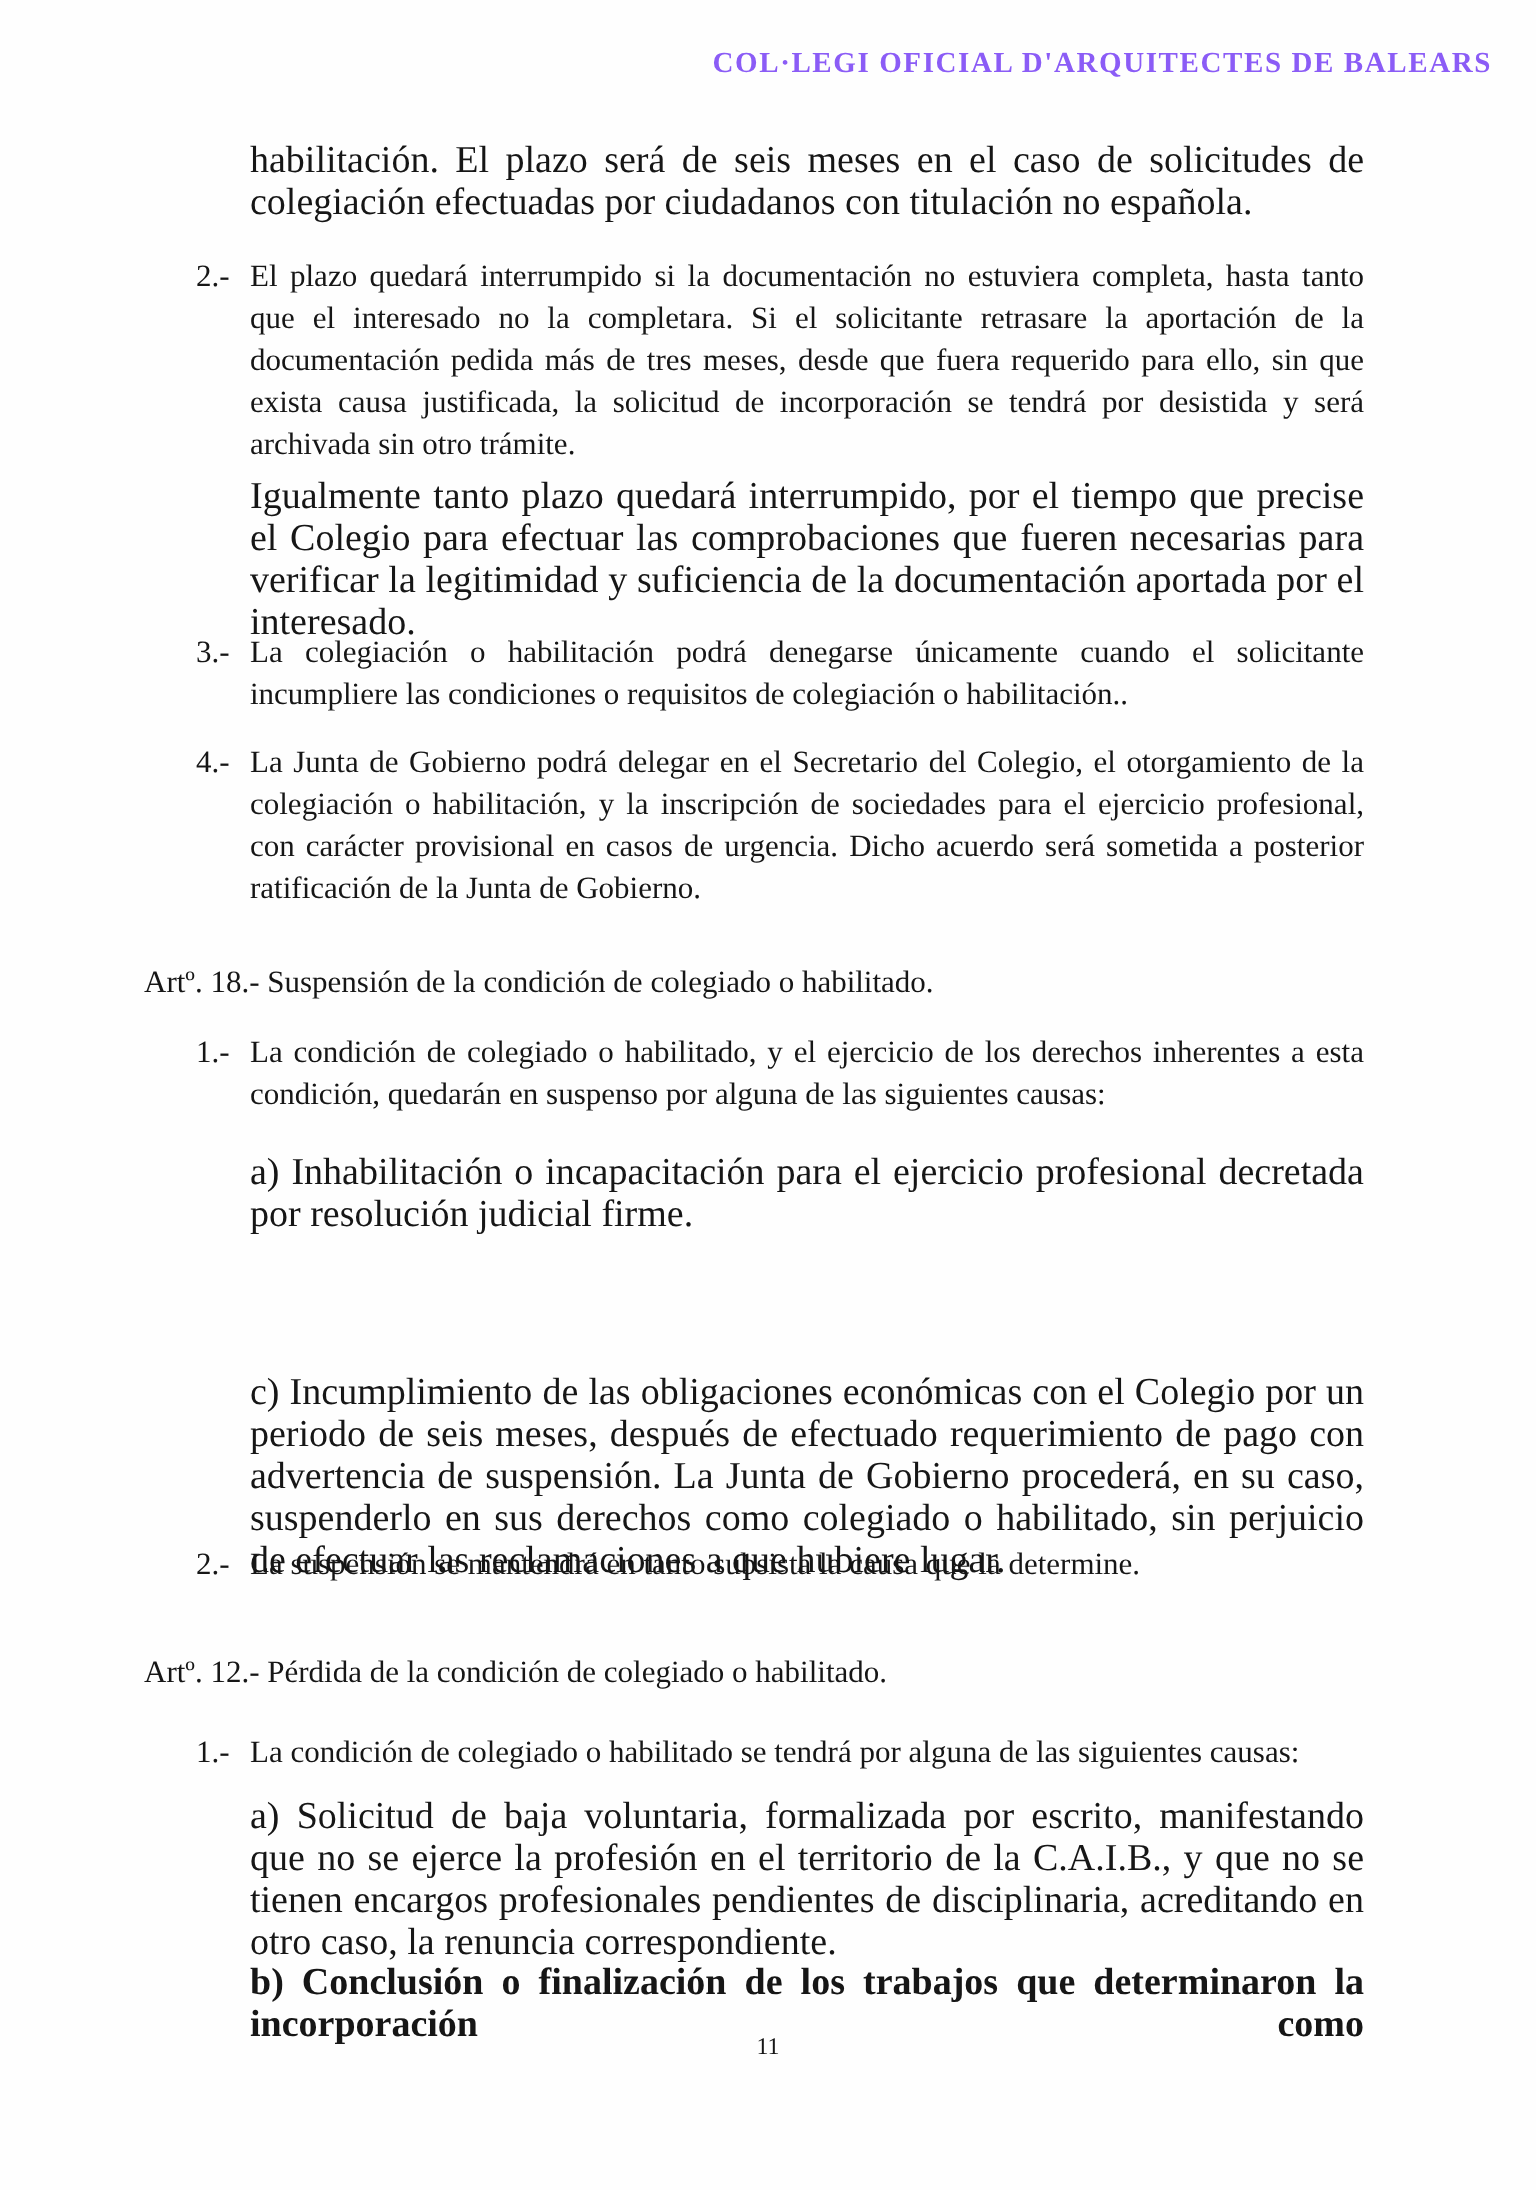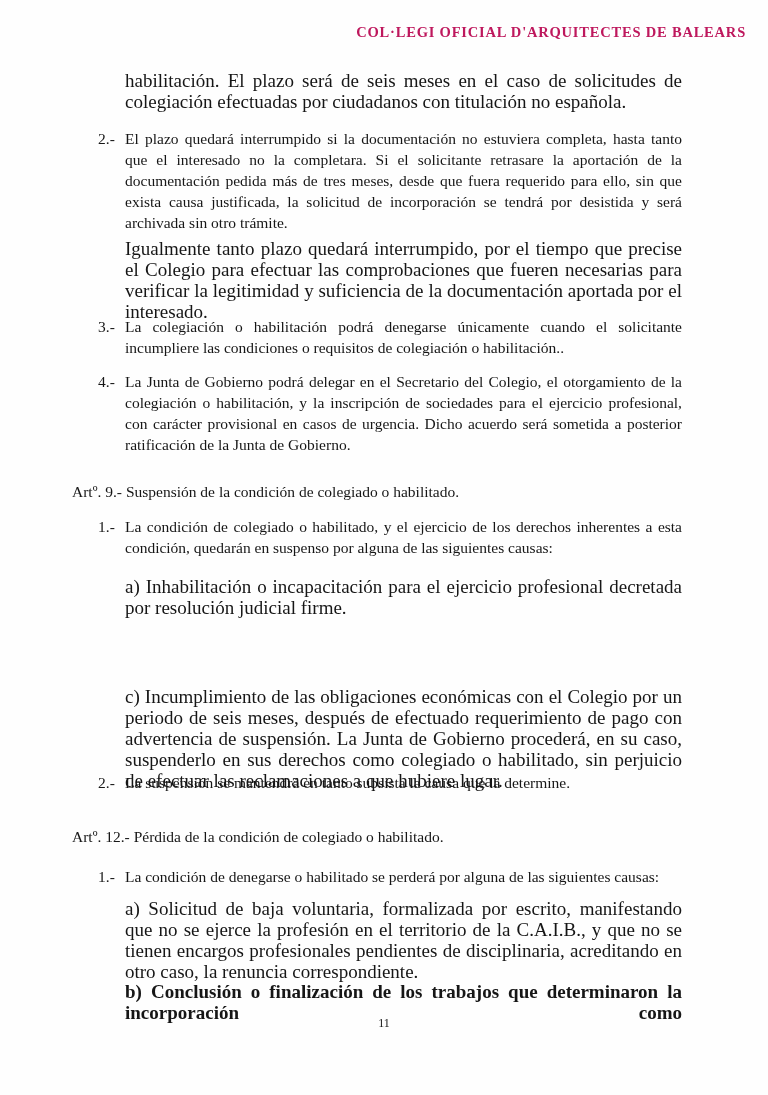--- a/index.html
+++ b/index.html
@@ -16,21 +16,21 @@
     color: #161616;
     overflow: hidden;
   }
   .scan-header {
     position: absolute;
     top: 24px;
     right: 22px;
     font-size: 14.5px;
     font-weight: 700;
     letter-spacing: 0.8px;
-    color: #be185d;
+    color: #8b5cf6;
     white-space: nowrap;
   }
   .para {
     position: absolute;
     left: 125px;
     width: 557px;
     margin: 0;
     font-size: 19px;
     line-height: 21px;
     text-align: justify;
@@ -92,42 +92,42 @@
   <div class="numbered" style="top:316px">
     <span class="num">3.-</span>
     <span class="txt">La colegiación o habilitación podrá denegarse únicamente cuando el solicitante incumpliere las condiciones o requisitos de colegiación o habilitación..</span>
   </div>
 
   <div class="numbered" style="top:371px">
     <span class="num">4.-</span>
     <span class="txt">La Junta de Gobierno podrá delegar en el Secretario del Colegio, el otorgamiento de la colegiación o habilitación, y la inscripción de sociedades para el ejercicio profesional, con carácter provisional en casos de urgencia. Dicho acuerdo será sometida a posterior ratificación de la Junta de Gobierno.</span>
   </div>
 
-  <p class="heading" style="top:481px">Artº. 9.- Suspensión de la condición de colegiado o habilitado.</p>
+  <p class="heading" style="top:481px">Artº. 18.- Suspensión de la condición de colegiado o habilitado.</p>
 
   <div class="numbered" style="top:516px">
     <span class="num">1.-</span>
     <span class="txt">La condición de colegiado o habilitado, y el ejercicio de los derechos inherentes a esta condición, quedarán en suspenso por alguna de las siguientes causas:</span>
   </div>
 
   <p class="para" style="top:576px">a) Inhabilitación o incapacitación para el ejercicio profesional decretada por resolución judicial firme.</p>
 
 
   <p class="para" style="top:686px">c) Incumplimiento de las obligaciones económicas con el Colegio por un periodo de seis meses, después de efectuado requerimiento de pago con advertencia de suspensión. La Junta de Gobierno procederá, en su caso, suspenderlo en sus derechos como colegiado o habilitado, sin perjuicio de efectuar las reclamaciones a que hubiere lugar.</p>
 
   <div class="numbered" style="top:772px">
     <span class="num">2.-</span>
     <span class="txt">La suspensión se mantendrá en tanto subsista la causa que la determine.</span>
   </div>
 
   <p class="heading" style="top:826px">Artº. 12.- Pérdida de la condición de colegiado o habilitado.</p>
 
   <div class="numbered" style="top:866px">
     <span class="num">1.-</span>
-    <span class="txt">La condición de denegarse o habilitado se perderá por alguna de las siguientes causas:</span>
+    <span class="txt">La condición de colegiado o habilitado se tendrá por alguna de las siguientes causas:</span>
   </div>
 
   <p class="para" style="top:898px">a) Solicitud de baja voluntaria, formalizada por escrito, manifestando que no se ejerce la profesión en el territorio de la C.A.I.B., y que no se tienen encargos profesionales pendientes de disciplinaria, acreditando en otro caso, la renuncia correspondiente.</p>
 
   <p class="para force-justify" style="top:981px">b) Conclusión o finalización de los trabajos que determinaron la incorporación como</p>
 
   <div class="page-number">11</div>
 
 </div>
 

